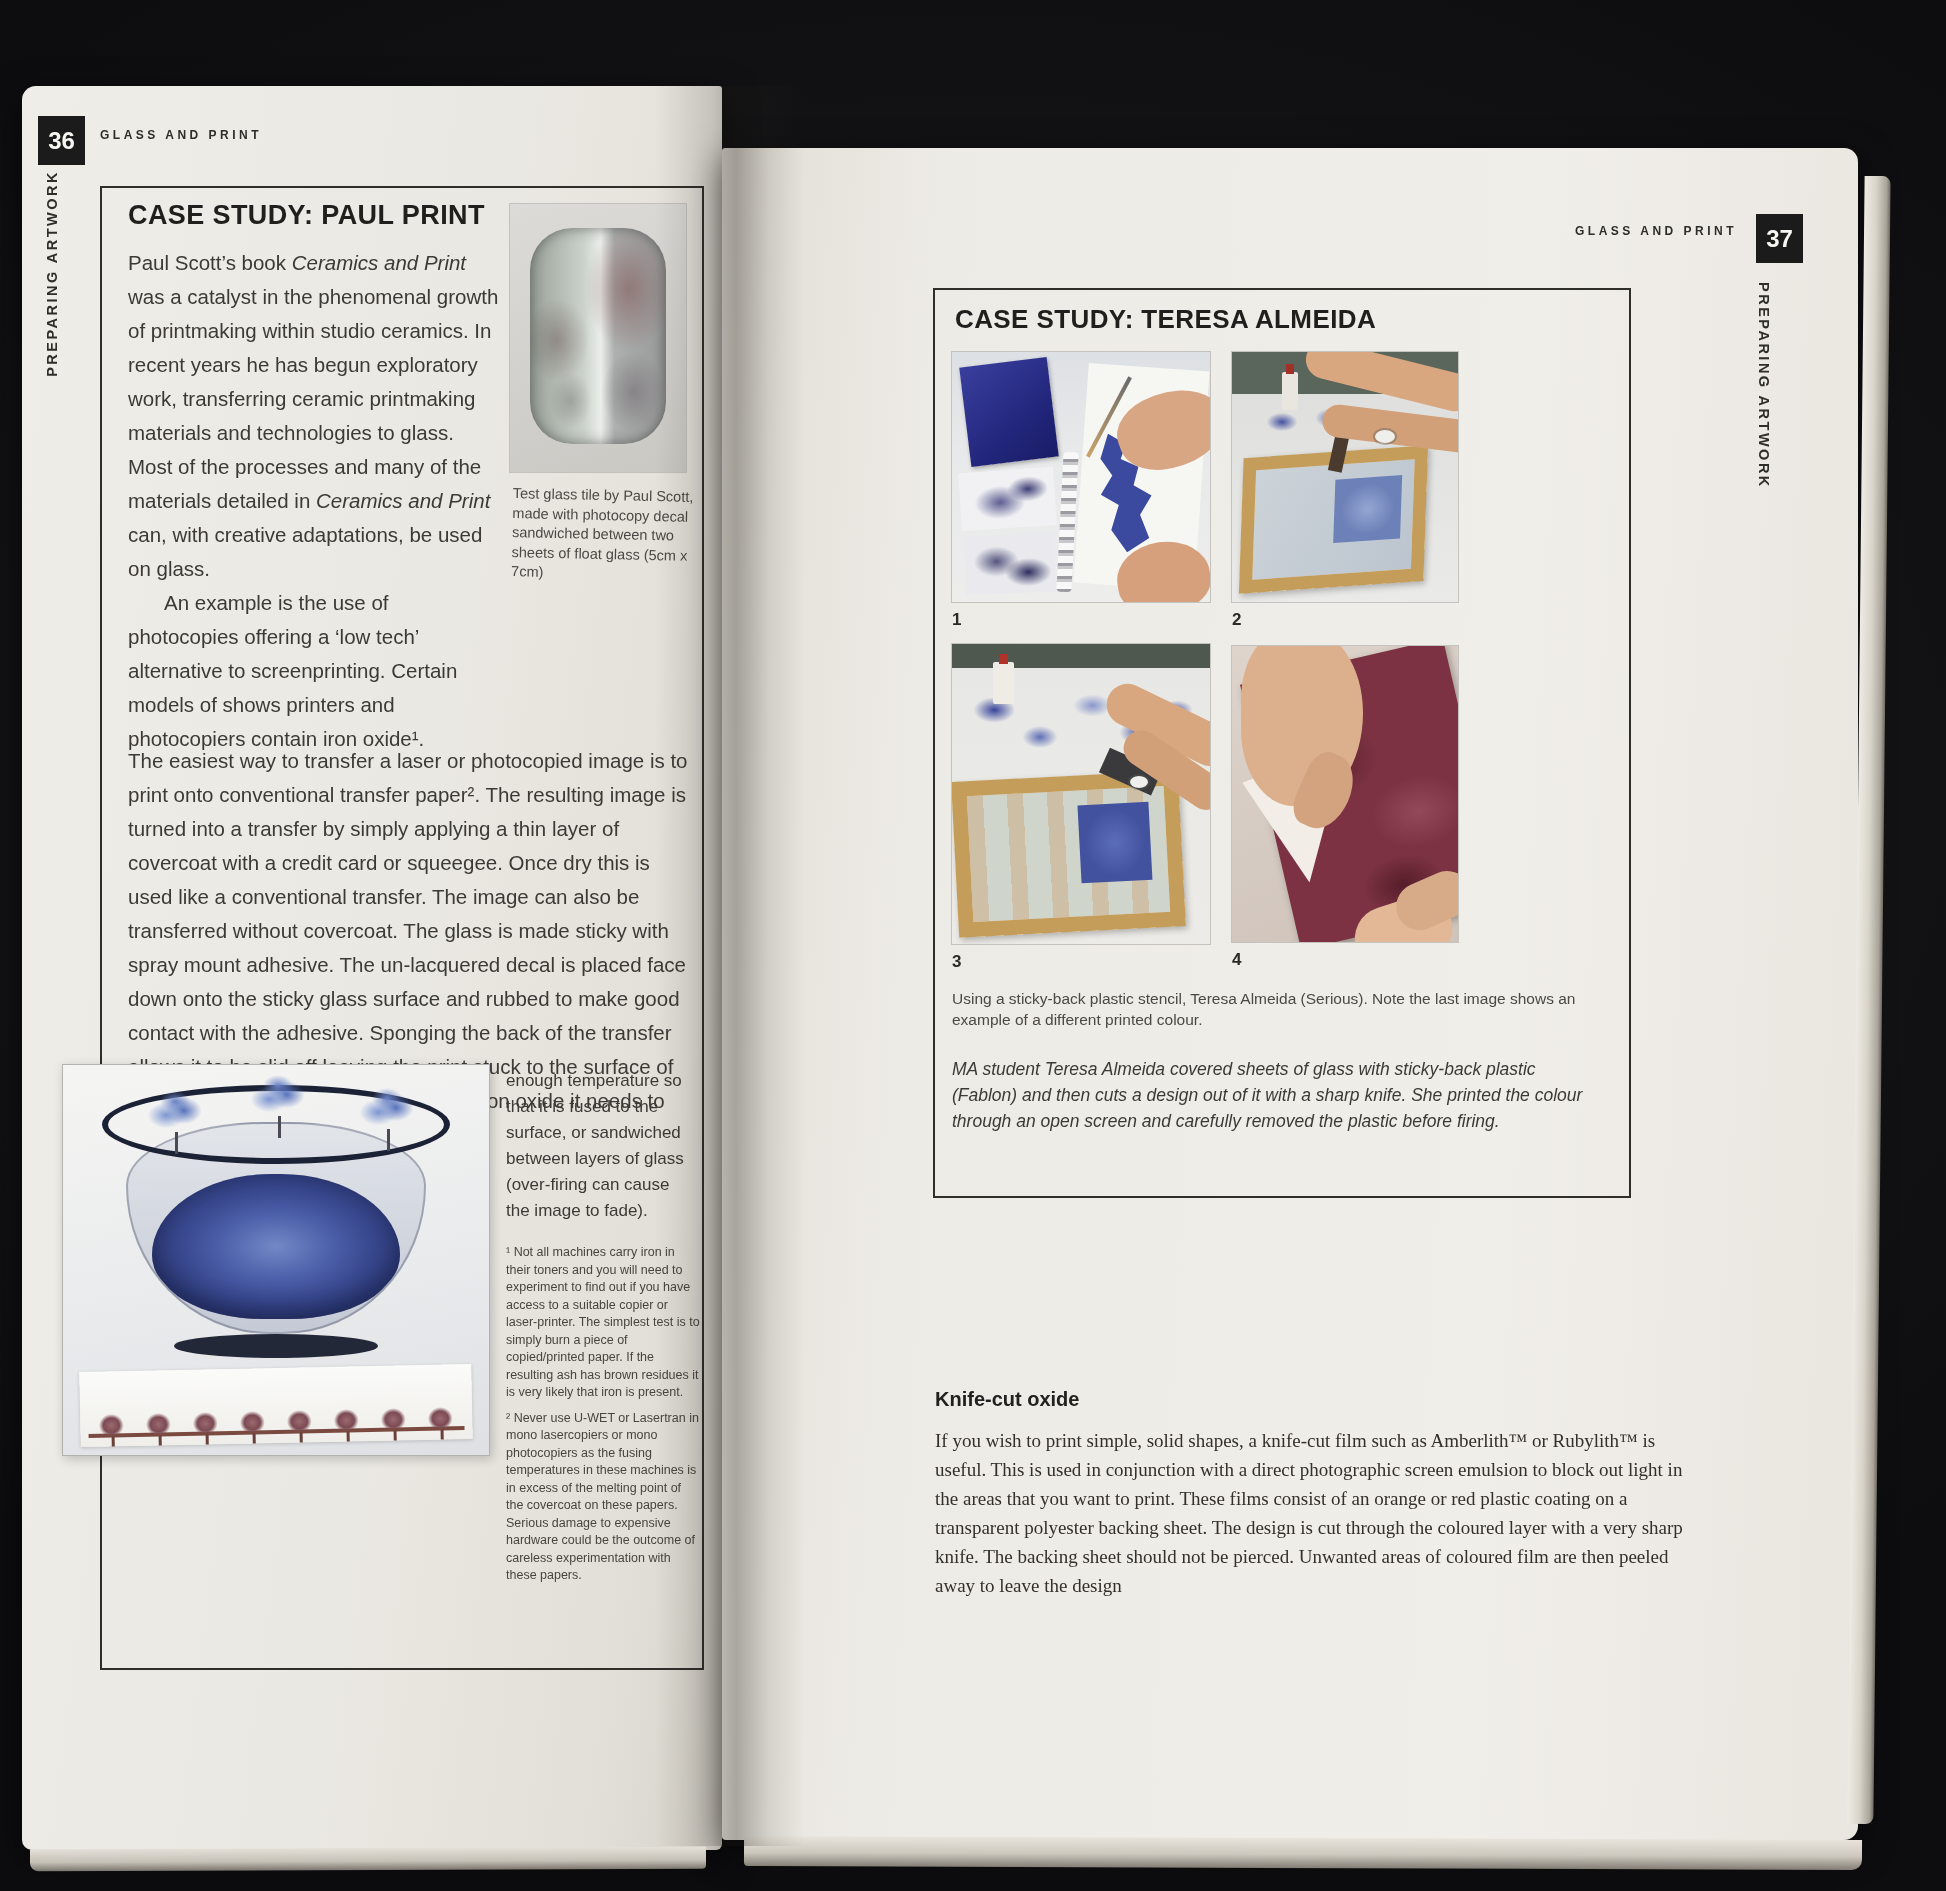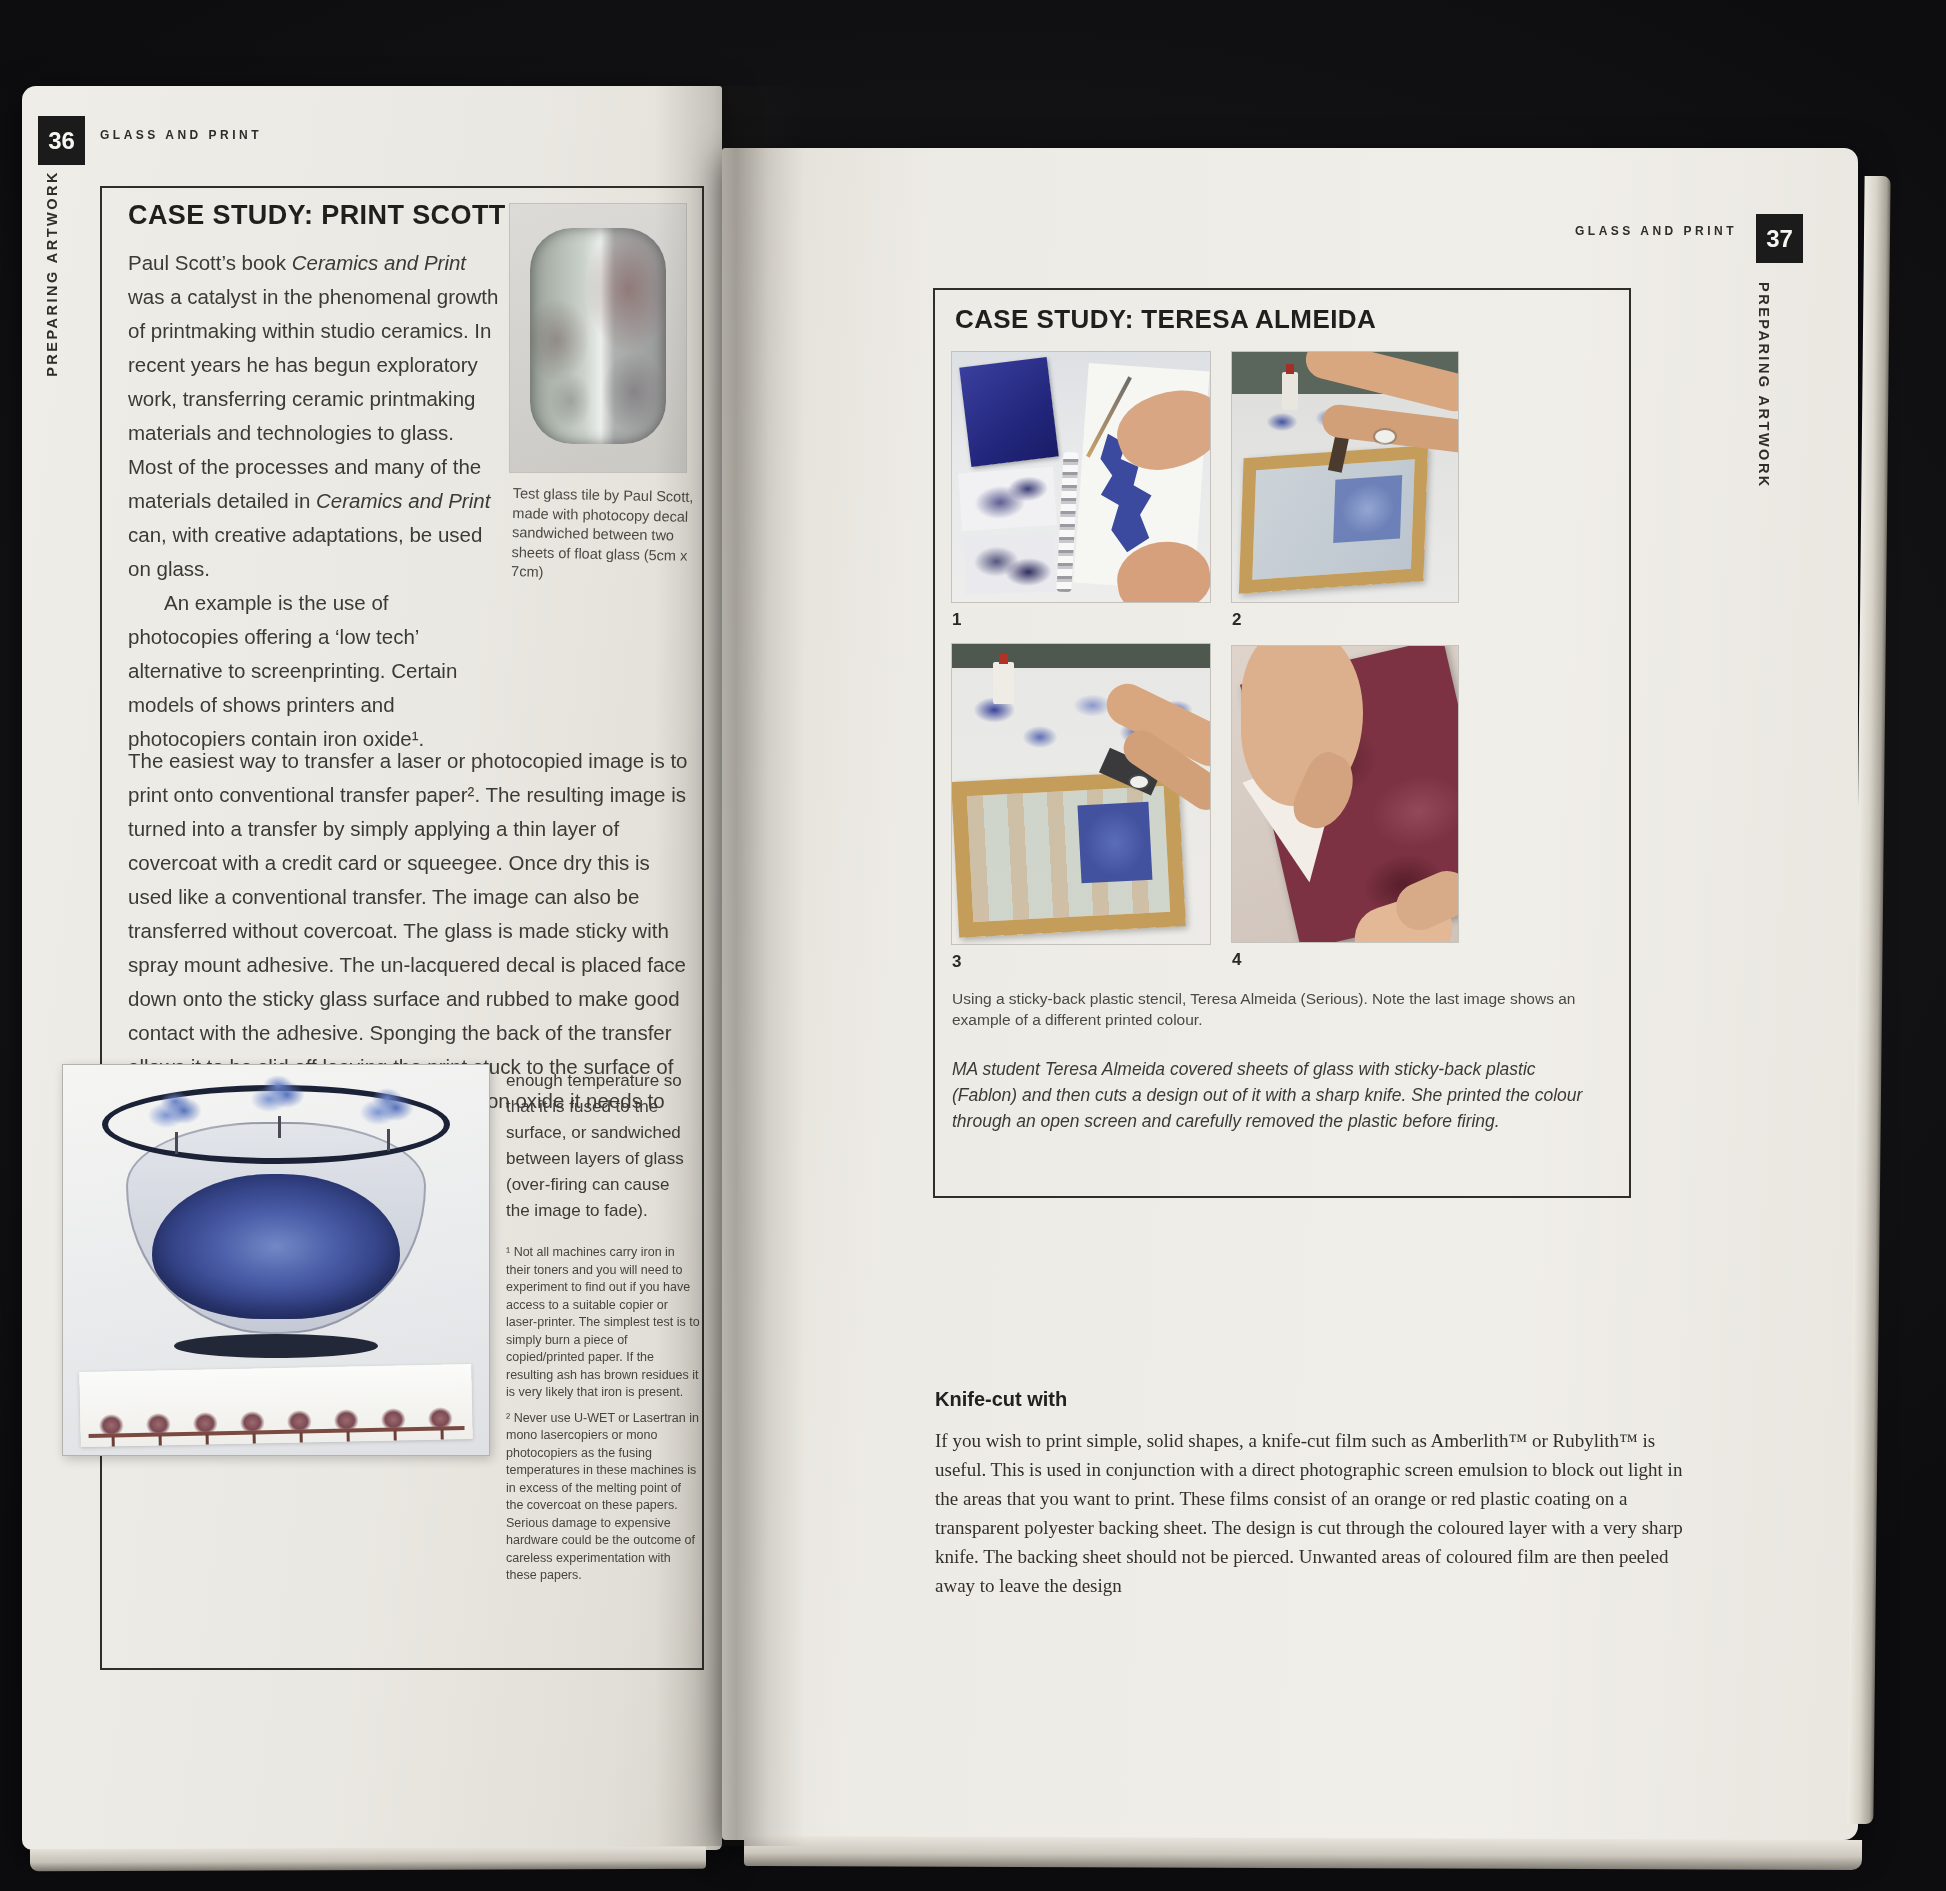--- a/index.html
+++ b/index.html
@@ -179,21 +179,21 @@
 <body>
 
 <div class="scene">
 
   <div class="page page-left">
     <div class="pagenum-tab tab-left">36</div>
     <div class="running-head head-left">GLASS AND PRINT</div>
     <div class="side-label side-left">PREPARING ARTWORK</div>
 
     <div class="case-box left-box">
-      <h2 class="cs-title title-ps">CASE STUDY: PRINT SCOTT</h2>
+      <h2 class="cs-title title-ps">CASE STUDY: PAUL PRINT</h2>
 
       <div class="intro-col">
         <p class="cs-p"><span>Paul Scott’s book </span><span class="it">Ceramics and Print</span><span> was a catalyst in the phenomenal growth of printmaking within studio ceramics. In recent years he has begun exploratory work, transferring ceramic printmaking materials and technologies to glass. Most of the processes and many of the materials detailed in </span><span class="it">Ceramics and Print</span><span> can, with creative adaptations, be used on glass.</span></p>
         <p class="cs-p indent">An example is the use of photocopies offering a ‘low tech’ alternative to screenprinting. Certain models of shows printers and photocopiers contain iron oxide¹.</p>
       </div>
 
       <figure class="tile-photo" style="margin:0">
         <div class="tile"></div>
       </figure>
       <div class="caption tile-caption">Test glass tile by Paul Scott, made with photocopy decal sandwiched between two sheets of float glass (5cm x 7cm)</div>
@@ -291,21 +291,21 @@
         <div class="art p4-finger2"></div>
       </div>
 
       <div class="step-label l3">3</div>
       <div class="step-label l4">4</div>
 
       <p class="caption photos-caption">Using a sticky-back plastic stencil, Teresa Almeida (Serious). Note the last image shows an example of a different printed colour.</p>
       <p class="cs-p almeida-body">MA student Teresa Almeida covered sheets of glass with sticky-back plastic (Fablon) and then cuts a design out of it with a sharp knife. She printed the colour through an open screen and carefully removed the plastic before firing.</p>
     </div>
 
-    <h3 class="sub-head">Knife-cut with</h3>
+    <h3 class="sub-head">Knife-cut oxide</h3>
     <p class="serif-p knife-p">If you wish to print simple, solid shapes, a knife-cut film such as Amberlith™ or Rubylith™ is useful. This is used in conjunction with a direct photographic screen emulsion to block out light in the areas that you want to print. These films consist of an orange or red plastic coating on a transparent polyester backing sheet. The design is cut through the coloured layer with a very sharp knife. The backing sheet should not be pierced. Unwanted areas of coloured film are then peeled away to leave the design</p>
   </div>
 
   <div class="page-edge edge-right"></div>
   <div class="page-edge edge-bottom-r"></div>
   <div class="page-edge edge-bottom-l"></div>
   <div class="gutter"></div>
 </div>
 
 </body></html>

